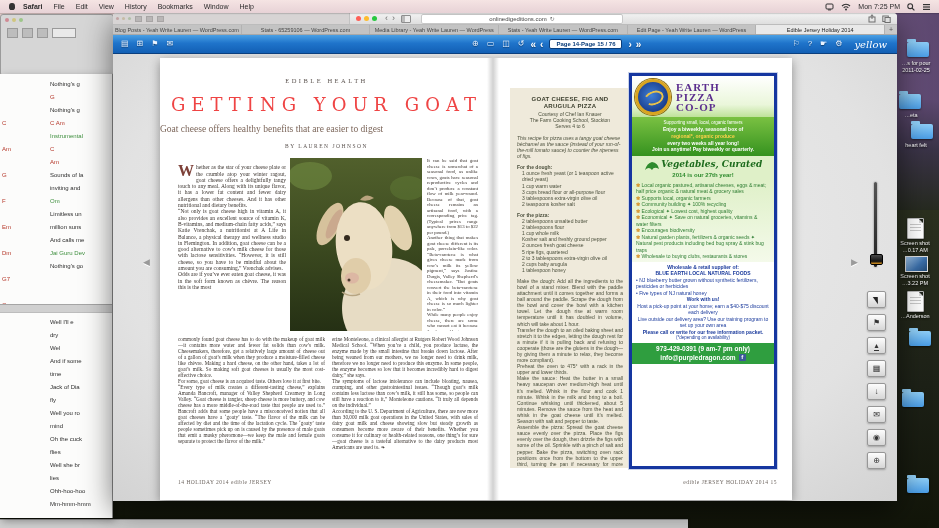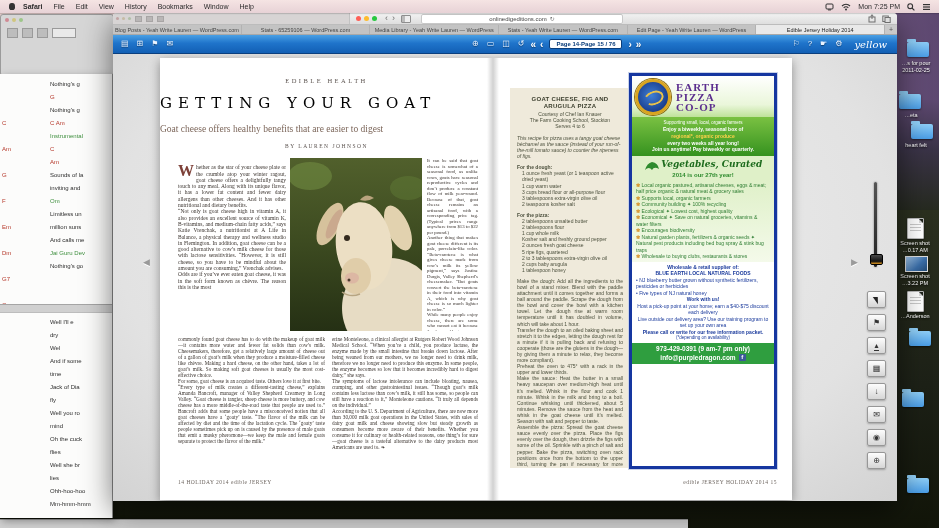--- a/index.html
+++ b/index.html
@@ -49,21 +49,21 @@
   .brand{font-family:"DejaVu Serif",serif;font-style:italic;font-size:10px;margin:0 10px 0 8px;color:#fff;}
   
   .canvas{position:relative;height:450px;background:radial-gradient(ellipse at 50% 40%,#f0f0f0 0%,#e2e2e2 70%,#d2d2d2 100%);overflow:hidden;}
   .spread{left:47px;top:4px;width:632px;height:442px;box-shadow:0 3px 10px rgba(0,0,0,.38);}
   .page{background:#fff;position:absolute;top:0;height:442px;overflow:hidden;}
   #pageL{left:0;width:333px;}
   #pageR{left:333px;width:299px;}
   .spine{left:327px;top:0;width:12px;height:442px;background:linear-gradient(90deg,rgba(0,0,0,0) 0%,rgba(0,0,0,.18) 50%,rgba(0,0,0,0) 100%);z-index:3;}
   
   .kicker{width:100%;text-align:center;font-size:6.5px;letter-spacing:2.5px;color:#5c5450;font-family:"Liberation Serif",serif;}
-  .title{width:100%;font-family:"DejaVu Serif",serif;font-weight:normal;font-size:15px;letter-spacing:6px;color:#000000;}
+  .title{width:100%;text-align:center;font-family:"DejaVu Serif",serif;font-weight:normal;font-size:18px;letter-spacing:6px;color:#ef4444;}
   .deck{width:100%;font-family:"Liberation Serif",serif;font-size:9.5px;color:#7c665a;}
   .byline{width:100%;text-align:center;font-size:5.5px;letter-spacing:1.5px;color:#5c5450;font-family:"Liberation Serif",serif;}
   .bodycol{font-family:"Liberation Serif",serif;color:#3a332e;text-align:justify;white-space:pre-line;overflow:hidden;}
   .dropcap{float:left;font-family:"Liberation Serif",serif;font-size:16px;line-height:13px;color:#7d4038;font-weight:bold;margin:0 2px 0 0;}
   .folio{font-size:5.5px;color:#6e6660;font-family:"Liberation Serif",serif;letter-spacing:.5px;}
   
   .recipe{background:#efeadb;color:#4b4f3c;font-size:5px;line-height:1.22;overflow:hidden;padding:8px 7px;}
   .rtitle{font-size:6px;font-weight:bold;text-align:center;color:#3a3d2c;letter-spacing:.3px;}
   .rcred{text-align:center;font-size:5px;}
   .rintro{font-style:italic;margin-top:6px;white-space:pre-line;}

